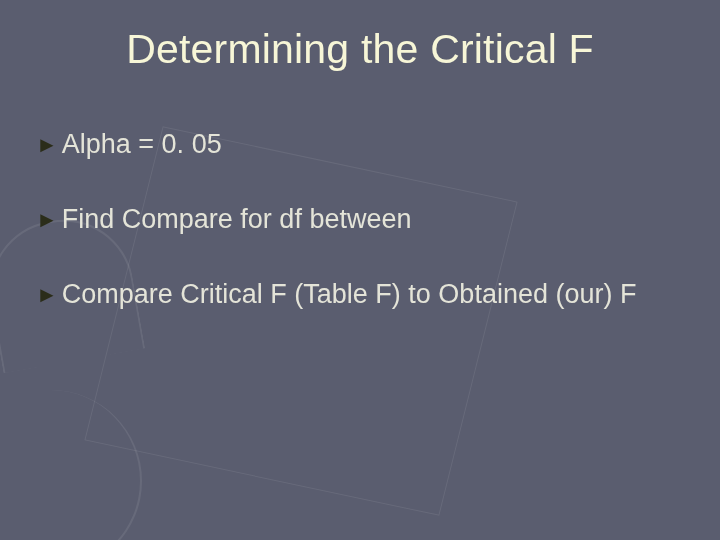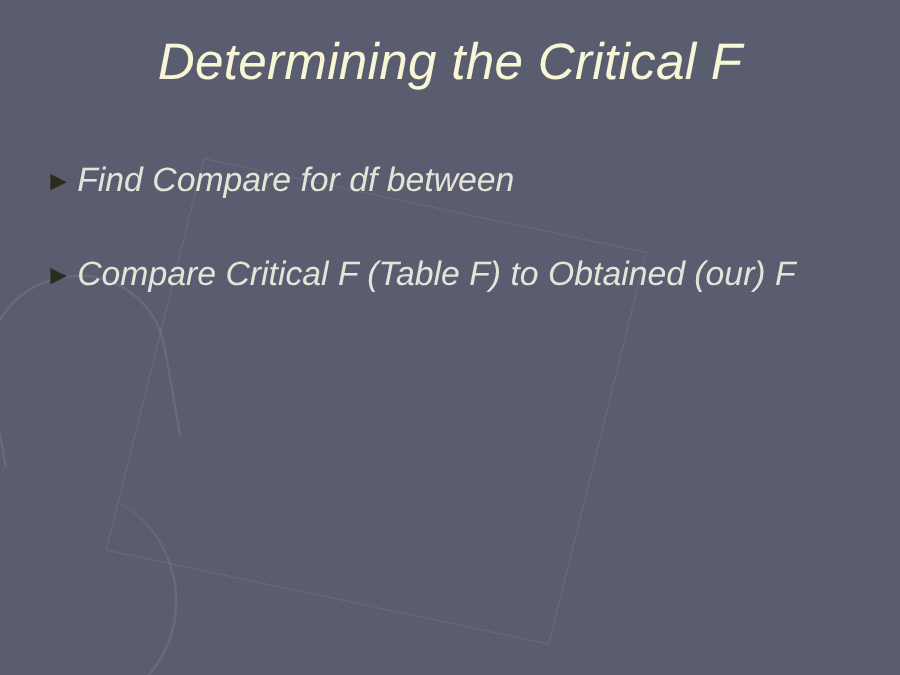--- a/index.html
+++ b/index.html
@@ -46,21 +46,20 @@
     width: 360px;
     height: 320px;
     border: 1px solid #fff;
     transform: rotate(8deg) skew(-6deg, 4deg);
   }
   .slide {
     position: relative;
     width: 720px;
     height: 528px;
     box-sizing: border-box;
-    font-style: italic;
   }
   .title {
     position: absolute;
     top: 26px;
     left: 0;
     right: 0;
     text-align: center;
     font-size: 41px;
     color: #f7f6d7;
     font-weight: 400;
@@ -96,20 +95,23 @@
 <div class="slide">
 
   <div class="deco ruler"></div>
   <div class="deco curl"></div>
   <div class="deco poly"></div>
 
   <div class="title">Determining the Critical F</div>
 
   <div class="content">
 
+    <div class="bullet-item">
+      <span class="arrow">►</span><span>Alpha = 0. 05</span>
+    </div>
 
     <div class="bullet-item">
       <span class="arrow">►</span><span>Find Compare for df between</span>
     </div>
 
 
     <div class="bullet-item">
       <span class="arrow">►</span><span>Compare Critical F (Table F) to Obtained (our) F</span>
     </div>
 

